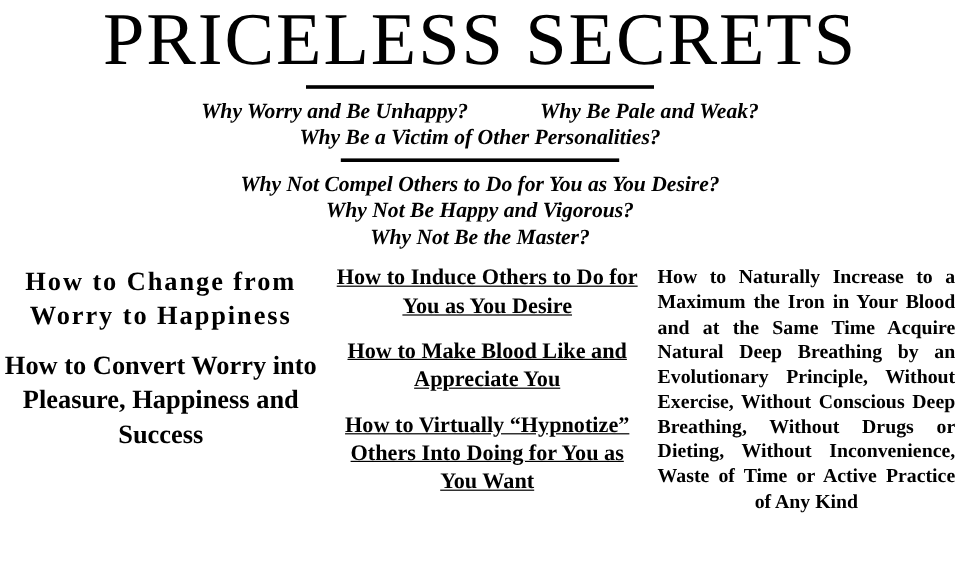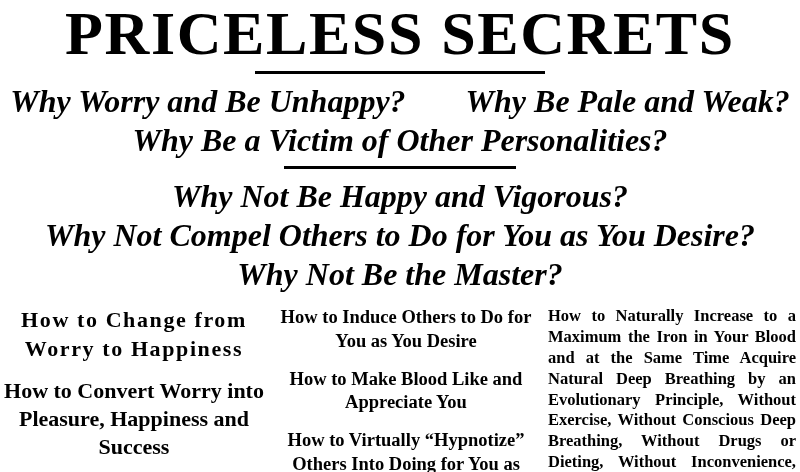--- a/index.html
+++ b/index.html
@@ -19,21 +19,21 @@
     width: 800px;
     height: 472px;
     box-sizing: border-box;
     padding: 0 4px;
   }
 
   
   .headline {
     text-align: center;
     font-family: "Liberation Serif", serif;
-    font-weight: bold;
+    font-weight: normal;
     font-size: 62px;
     letter-spacing: 2px;
     line-height: 1.02;
     margin: 2px 0 0 0;
     white-space: nowrap;
   }
 
   .rule {
     height: 3px;
     background: #000;
@@ -41,21 +41,21 @@
   }
   .rule-1 { width: 290px; }
   .rule-2 { width: 232px; }
 
   
   .questions {
     text-align: center;
     font-family: "Liberation Serif", serif;
     font-style: italic;
     font-weight: bold;
-    font-size: 32px;
+    font-size: 18px;
     line-height: 1.22;
   }
   .q-row-split {
     display: flex;
     justify-content: center;
     align-items: baseline;
     gap: 60px;
   }
   .q-line {
     white-space: nowrap;
@@ -79,20 +79,21 @@
     line-height: 1.28;
     text-align: center;
   }
   .col-2 {
     width: 268px;
     padding: 0 6px;
     box-sizing: border-box;
     font-size: 18.5px;
     line-height: 1.28;
     text-align: center;
+    text-decoration: underline;
   }
   .col-3 {
     width: 256px;
     padding-left: 8px;
     box-sizing: border-box;
     font-size: 16.5px;
     line-height: 1.26;
     text-align: justify;
     text-align-last: center;
   }
@@ -121,22 +122,22 @@
     <div class="q-row-split">
       <span class="q-line">Why Worry and Be Unhappy?</span>
       <span class="q-line">Why Be Pale and Weak?</span>
     </div>
     <div class="q-line">Why Be a Victim of Other Personalities?</div>
   </div>
 
   <div class="rule rule-2"></div>
 
   <div class="questions">
+    <div class="q-line">Why Not Compel Others to Do for You as You Desire?</div>
     <div class="q-line">Why Not Be Happy and Vigorous?</div>
-    <div class="q-line">Why Not Compel Others to Do for You as You Desire?</div>
     <div class="q-line">Why Not Be the Master?</div>
   </div>
 
   <div class="columns">
 
     <div class="col col-1">
       <div class="item spaced">How to Change from Worry to Happiness</div>
       <div class="item">How to Convert Worry into Pleasure, Happiness and Success</div>
     </div>
 

